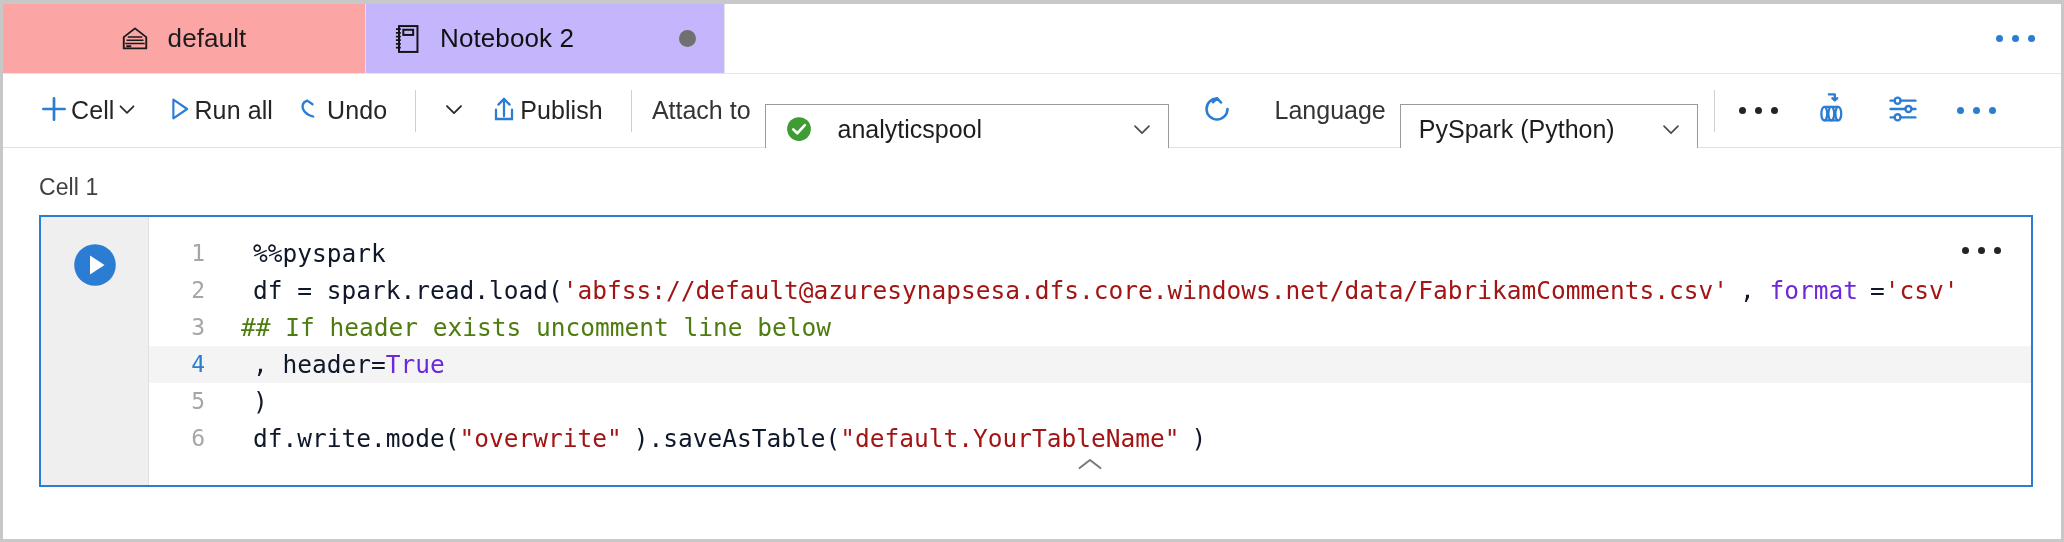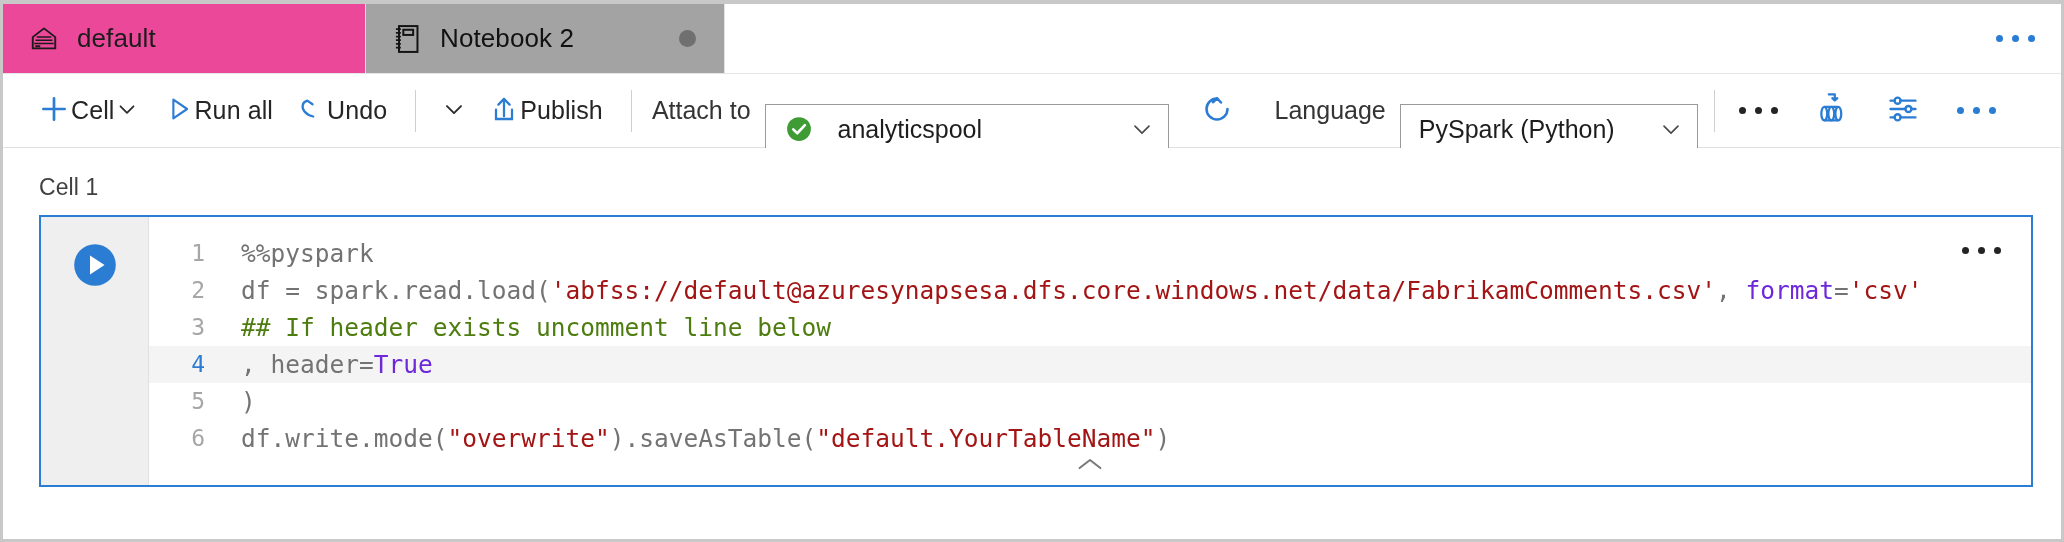--- a/index.html
+++ b/index.html
@@ -36,25 +36,26 @@
   .tab {
     display: flex;
     align-items: center;
     gap: 18px;
     padding: 0 28px 0 26px;
     height: 100%;
     cursor: pointer;
     position: relative;
   }
   .tab.inactive {
-    background: #ec4899;
+    background: #fca5a5;
     width: 362px;
+    justify-content: center;
   }
   .tab.active {
-    background: #a3a3a3;
+    background: #c4b5fd;
     width: 360px;
     border-left: 1px solid #e3e3e3;
     border-right: 1px solid #e3e3e3;
   }
   .tab-label {
     font-size: 26px;
     color: #1c1c1c;
     letter-spacing: 0.1px;
     white-space: nowrap;
   }
@@ -204,21 +205,21 @@
   .ln {
     width: 92px;
     min-width: 92px;
     text-align: right;
     padding-right: 36px;
     color: #a6a6a6;
     font-size: 23px;
     user-select: none;
   }
   .code-line.active .ln { color: #2b7cd3; }
-  .ctext { color: #737373; }
+  .ctext { color: #0f172a; margin-left: 12px; }
 
   .tok-str { color: #a31515; }
   .tok-com { color: #4d7c0f; }
   .tok-kw  { color: #6d28d9; }
 
   .cell-more {
     position: absolute;
     top: 16px;
     right: 26px;
     display: flex; align-items: center; justify-content: center;

